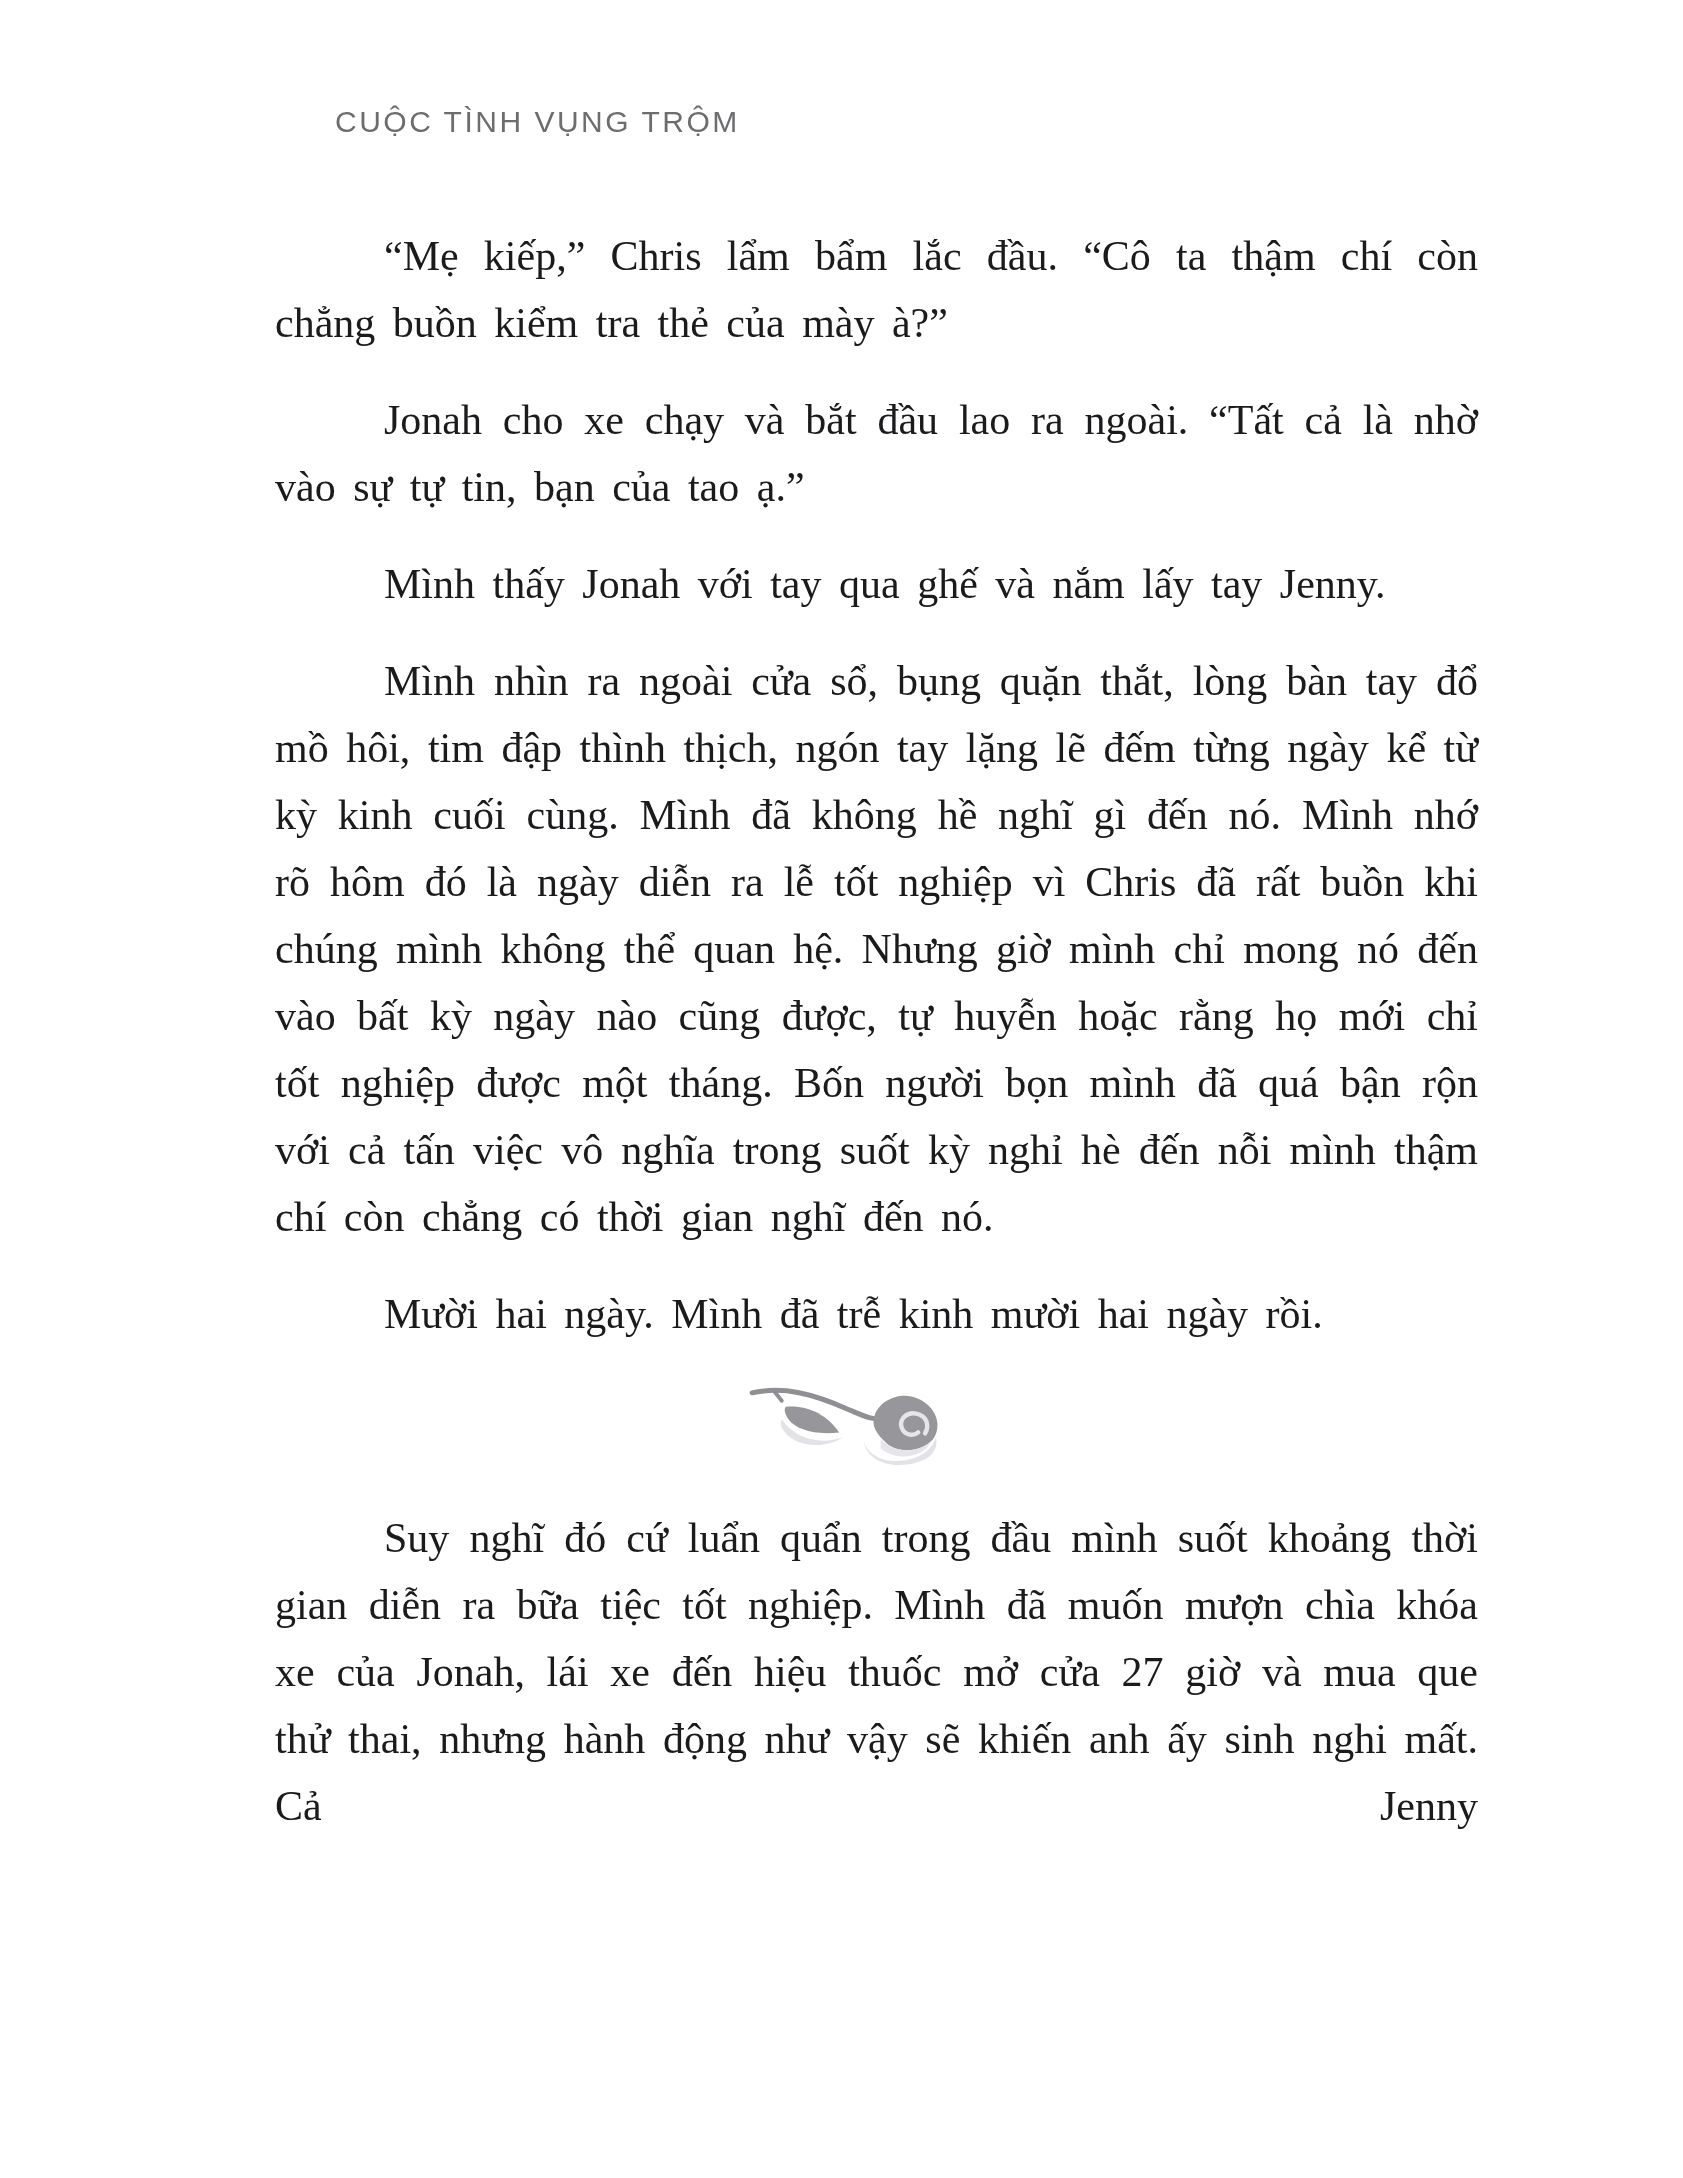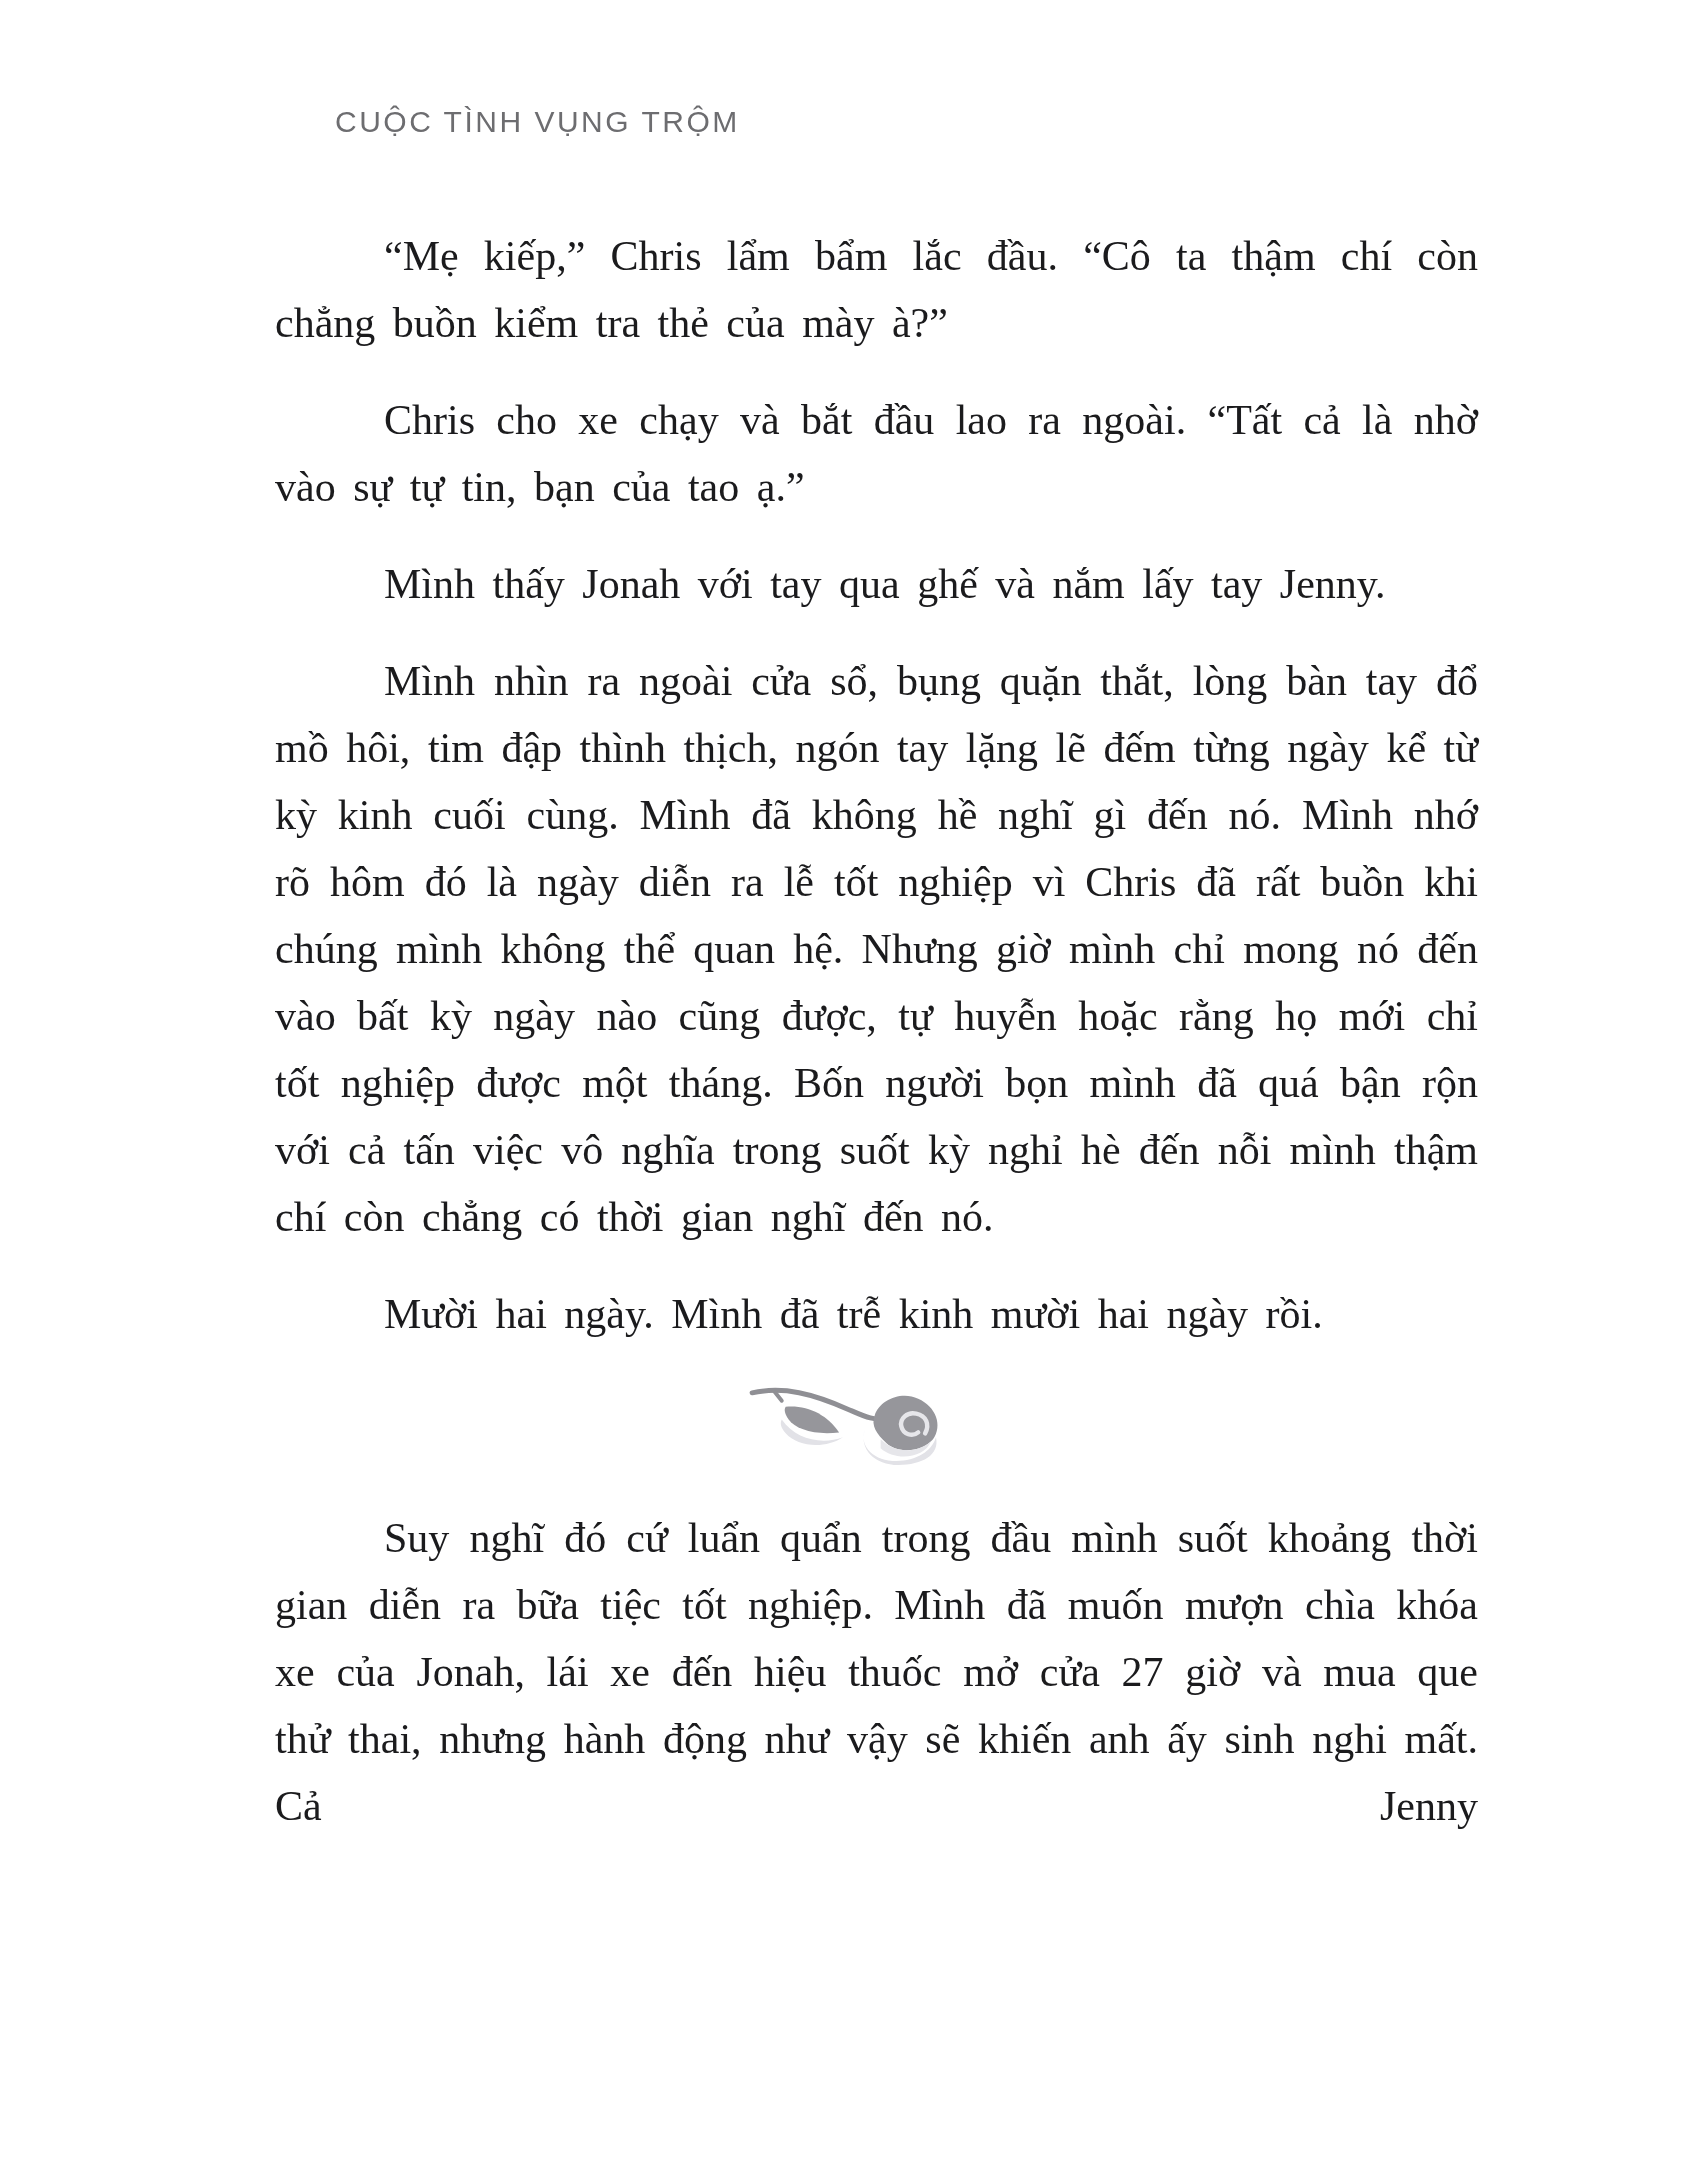--- a/index.html
+++ b/index.html
@@ -61,21 +61,21 @@
 </style>
 </head>
 <body>
 
 <div class="page">
 
   <div class="running-head">CUỘC TÌNH VỤNG TRỘM</div>
 
   <div class="body-text">
     <p>“Mẹ kiếp,” Chris lẩm bẩm lắc đầu. “Cô ta thậm chí còn chẳng buồn kiểm tra thẻ của mày à?”</p>
-    <p>Chris cho xe chạy và bắt đầu lao ra ngoài. “Tất cả là nhờ vào sự tự tin, bạn của tao ạ.”</p>
+    <p>Jonah cho xe chạy và bắt đầu lao ra ngoài. “Tất cả là nhờ vào sự tự tin, bạn của tao ạ.”</p>
     <p>Mình thấy Jonah với tay qua ghế và nắm lấy tay Jenny.</p>
     <p>Mình nhìn ra ngoài cửa sổ, bụng quặn thắt, lòng bàn tay đổ mồ hôi, tim đập thình thịch, ngón tay lặng lẽ đếm từng ngày kể từ kỳ kinh cuối cùng. Mình đã không hề nghĩ gì đến nó. Mình nhớ rõ hôm đó là ngày diễn ra lễ tốt nghiệp vì Chris đã rất buồn khi chúng mình không thể quan hệ. Nhưng giờ mình chỉ mong nó đến vào bất kỳ ngày nào cũng được, tự huyễn hoặc rằng họ mới chỉ tốt nghiệp được một tháng. Bốn người bọn mình đã quá bận rộn với cả tấn việc vô nghĩa trong suốt kỳ nghỉ hè đến nỗi mình thậm chí còn chẳng có thời gian nghĩ đến nó.</p>
     <p>Mười hai ngày. Mình đã trễ kinh mười hai ngày rồi.</p>
 
     <div class="ornament-wrap">
       <svg viewBox="0 0 200 88" xmlns="http://www.w3.org/2000/svg">
 
         <path d="M34,42 C48,62 74,68 96,60 C78,72 50,70 38,56 C33,50 32,46 34,42 Z" fill="#e2e2e7"></path>
         <path d="M118,52 C112,70 128,84 150,84 C170,84 186,74 190,60 C194,78 176,88 152,88 C128,88 112,72 118,52 Z" fill="#e2e2e7"></path>
 

